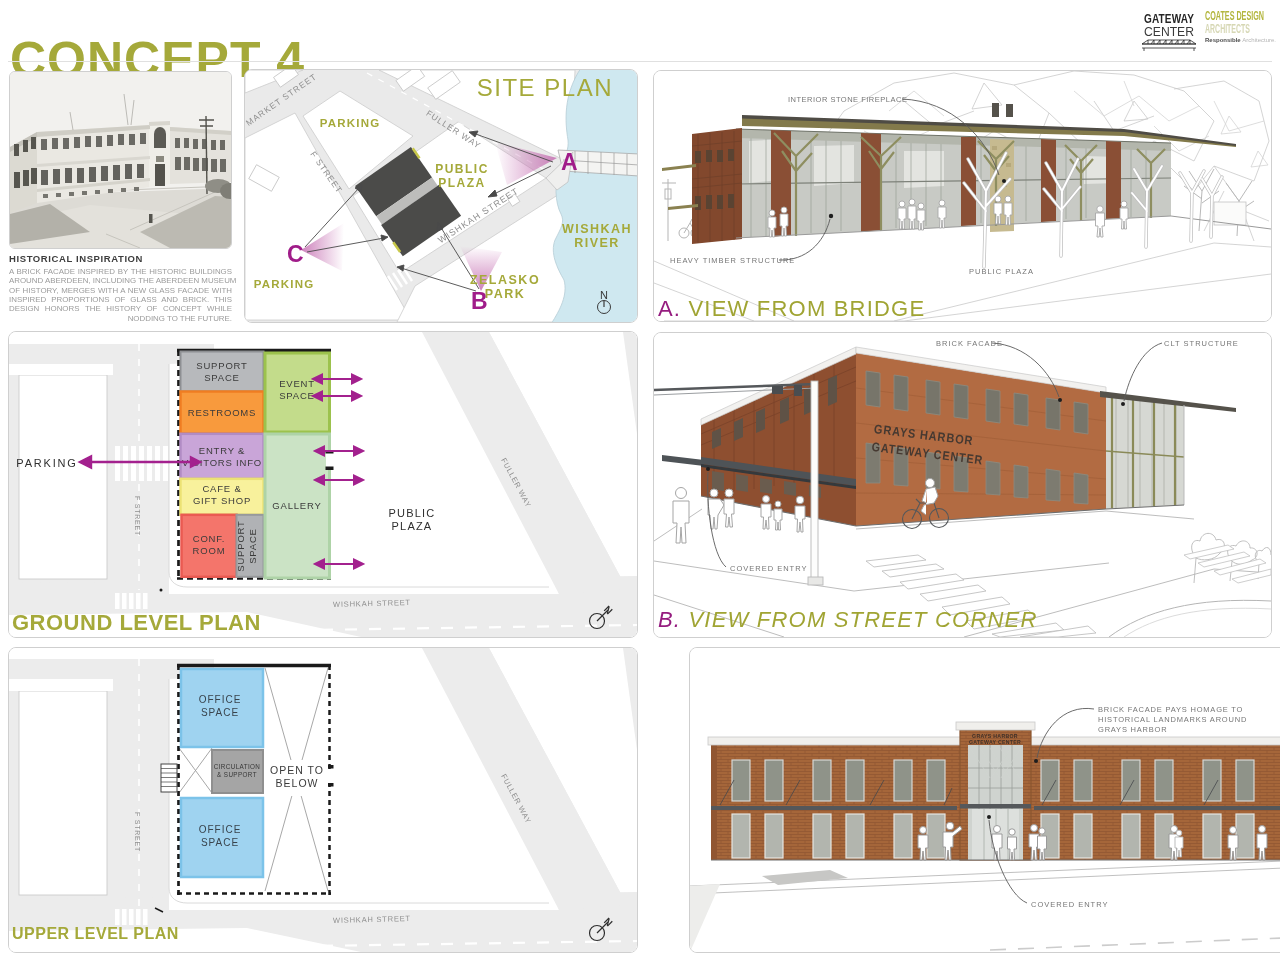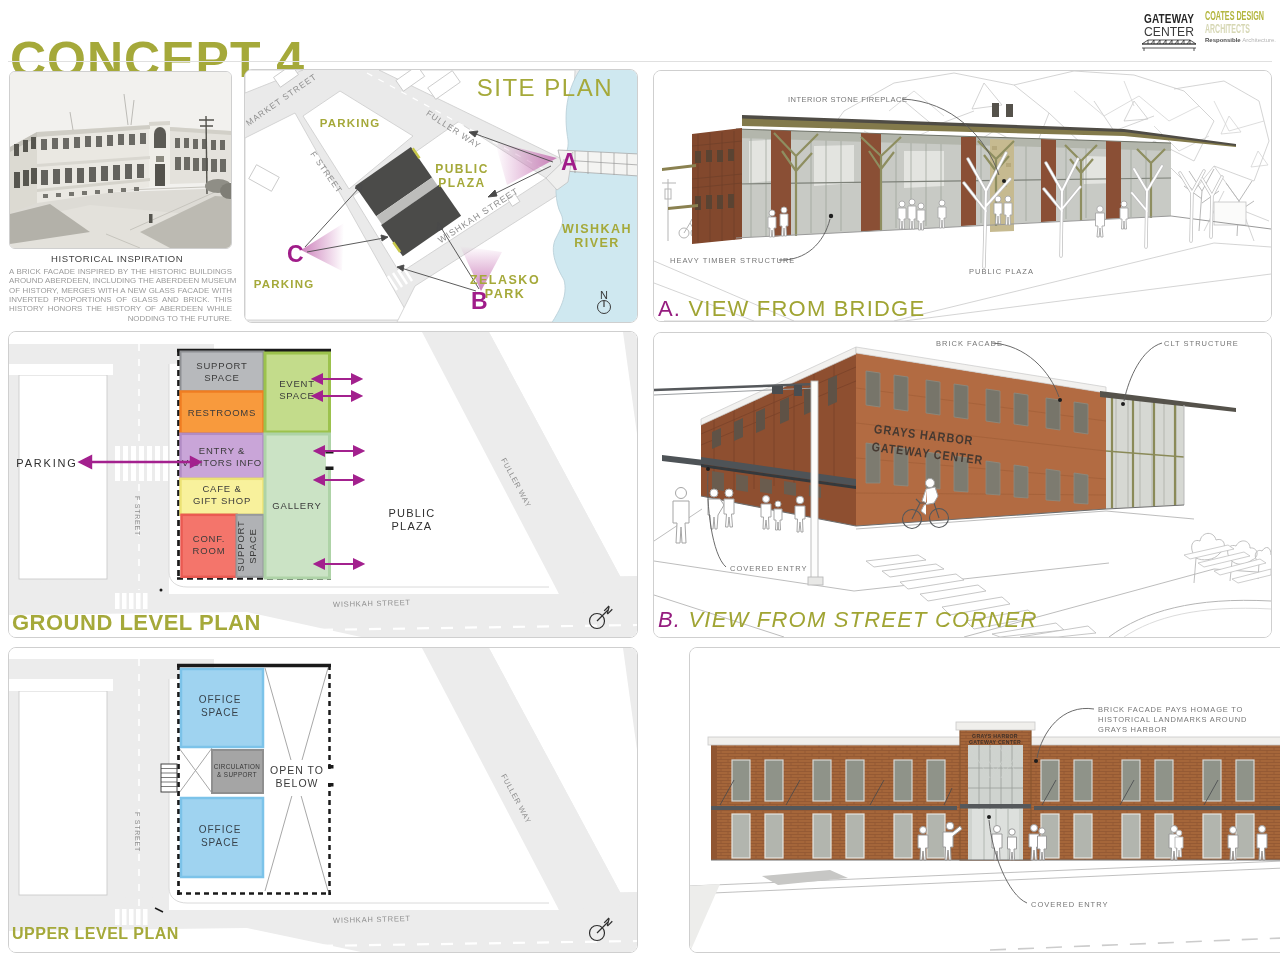--- a/index.html
+++ b/index.html
@@ -143,28 +143,28 @@
         <line x1="63" y1="58" x2="60" y2="40"></line>
   </g>
 
   <ellipse cx="208" cy="114" rx="13" ry="7" fill="#8f8e86"></ellipse>
   <ellipse cx="220" cy="119" rx="10" ry="8" fill="#7f7e76"></ellipse>
 
   <rect x="139" y="142" width="3.5" height="9" fill="#55544e"></rect>
 </svg>
 </div>
 
-<div style="position:absolute;left:9px;top:253px;font-size:9.5px;font-weight:normal;letter-spacing:0.6px;color:#3d3d3d;margin-left:42px;">HISTORICAL INSPIRATION</div>
+<div style="position:absolute;left:9px;top:253px;font-size:9.5px;font-weight:bold;letter-spacing:0.6px;color:#3d3d3d;">HISTORICAL INSPIRATION</div>
 
 <div style="position:absolute;left:9px;top:267px;width:223px;font-size:7.9px;line-height:9.35px;letter-spacing:0px;color:#9b9b9b;text-align:right;">
 <div style="text-align-last:justify;white-space:nowrap;">A BRICK FACADE INSPIRED BY THE HISTORIC BUILDINGS</div>
 <div style="text-align-last:justify;white-space:nowrap;">AROUND ABERDEEN, INCLUDING THE ABERDEEN MUSEUM</div>
 <div style="text-align-last:justify;white-space:nowrap;">OF HISTORY, MERGES WITH A NEW GLASS FACADE WITH</div>
-<div style="text-align-last:justify;white-space:nowrap;">INVERTED PROPORTIONS OF GLASS AND BRICK. THIS</div>
-<div style="text-align-last:justify;white-space:nowrap;">HISTORY HONORS THE HISTORY OF ABERDEEN WHILE</div>
+<div style="text-align-last:justify;white-space:nowrap;">INSPIRED PROPORTIONS OF GLASS AND BRICK. THIS</div>
+<div style="text-align-last:justify;white-space:nowrap;">DESIGN HONORS THE HISTORY OF CONCEPT WHILE</div>
 <div>NODDING TO THE FUTURE.</div>
 </div>
 
 <div class="panel" style="left:244px;top:69px;width:392px;height:252px;">
 <svg width="392" height="252" viewBox="0 0 392 252">
   <defs>
     <linearGradient id="coneA" x1="1" y1="0.5" x2="0" y2="0.5">
           <stop offset="0" stop-color="#c46cb0" stop-opacity="0.85"></stop>
           <stop offset="1" stop-color="#c46cb0" stop-opacity="0"></stop>
         </linearGradient>

